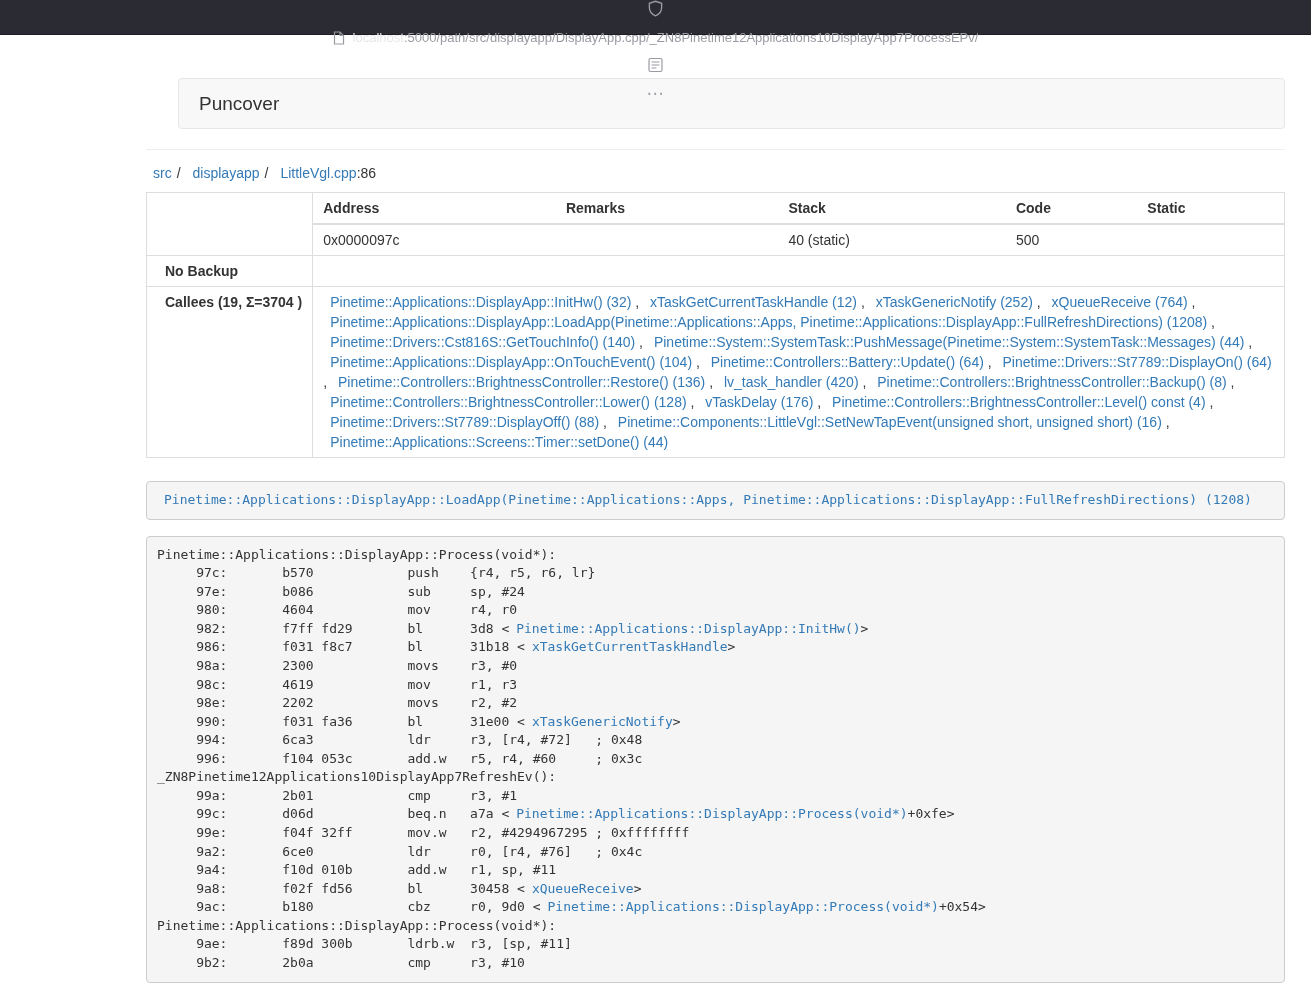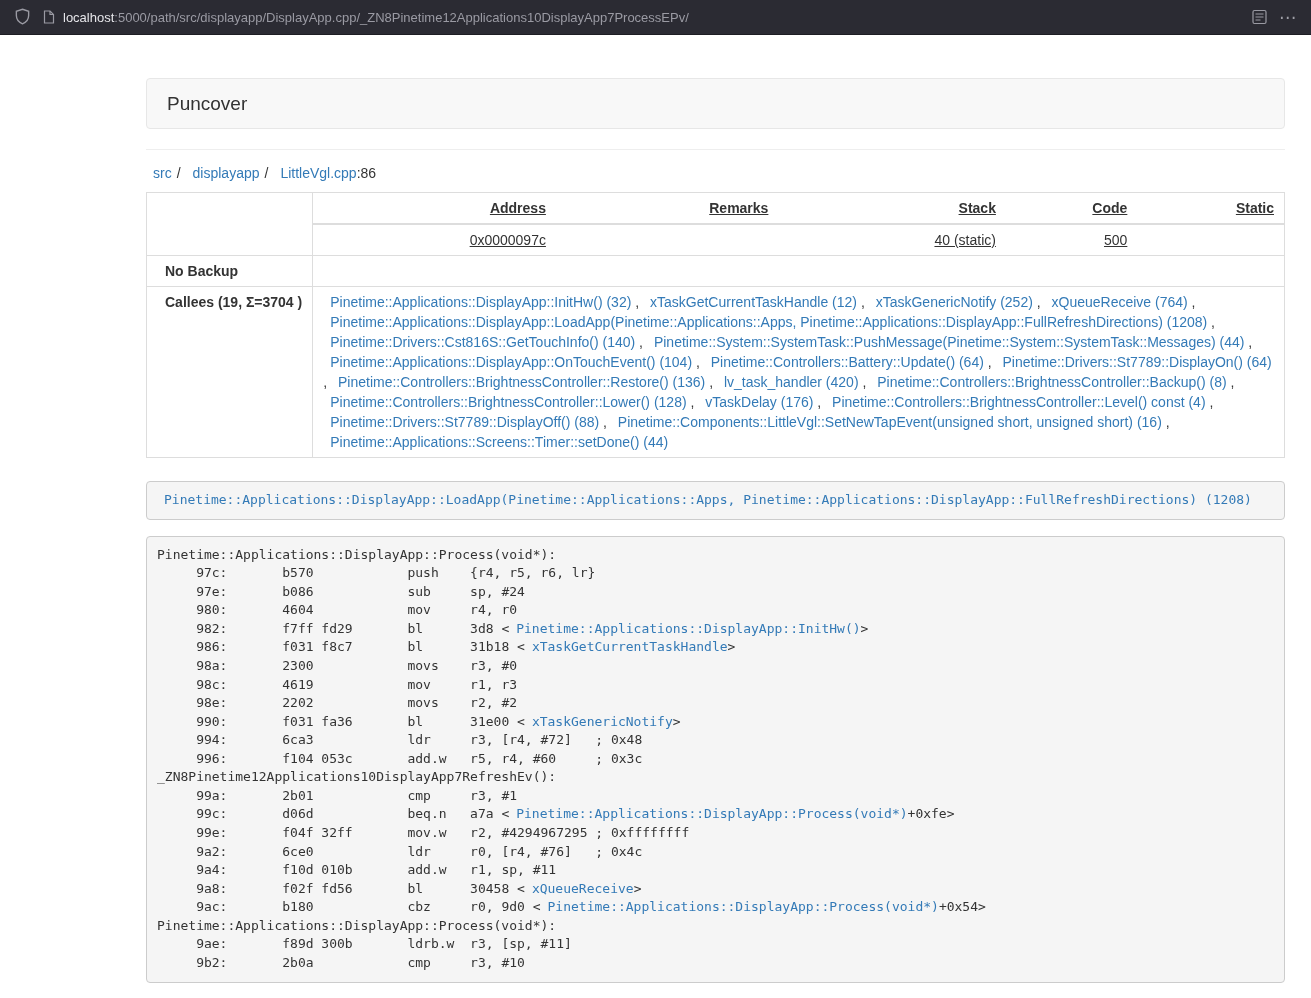--- a/index.html
+++ b/index.html
@@ -2,50 +2,50 @@
 <html><head>
 <meta charset="utf-8">
 <style>
   * { box-sizing: border-box; margin: 0; padding: 0; }
   html, body { width: 1311px; height: 998px; overflow: hidden; background: #fff; }
   body { font-family: "Liberation Sans", "DejaVu Sans", sans-serif; font-size: 14px; color: #333; }
   a { color: #337ab7; text-decoration: none; cursor: pointer; margin-left: 7px; }
 
   
   .chrome { height: 35px; background: #2b2b33; border-bottom: 1px solid #1d1d23;
-            display: flex; align-items: center; padding: 0 14px; gap: 12px; }
+            display: flex; align-items: center; padding: 0 14px; gap: 12px; flex-direction: column; }
   .chrome-icon { display: inline-flex; align-items: center; flex: 0 0 auto; }
   .url-area { flex: 1 1 auto; display: flex; align-items: center; gap: 8px; min-width: 0; }
   .url-text { font-size: 13px; white-space: nowrap; overflow: hidden; }
   .url-host { color: #e6e6ea; }
   .url-path { color: #9a9aa3; }
   .menu-dots { color: #a0a0a8; font-size: 17px; line-height: 1; letter-spacing: 1px; user-select: none; }
 
   
   .page { width: 1139px; margin: 43px 0 0 146px; }
 
   .navbar { height: 51px; background: #f8f8f8; border: 1px solid #e7e7e7; border-radius: 4px;
-            display: flex; align-items: center; padding: 0 20px; }
+            display: flex; align-items: center; padding: 0 20px; margin-left: 32px; }
   .brand { font-size: 19px; color: #333; }
 
   hr.rule { border: none; border-top: 1px solid #eee; margin: 20px 0 13px; }
 
   .crumbs { margin-bottom: 9px; line-height: 20px; }
   .crumb-sep { color: #333; margin: 0 5px; }
   .crumb-suffix { color: #333; }
 
   
   table.sym { width: 100%; border-collapse: collapse; margin-bottom: 23px; }
   table.sym > tbody > tr > th,
   table.sym > tbody > tr > td { border: 1px solid #ddd; vertical-align: top;
                                 padding: 5px 10px; line-height: 20px; text-align: left; }
   th.lbl { width: 144px; font-weight: bold; padding-left: 18px !important; white-space: nowrap; }
   td.inner-wrap { padding: 0 !important; }
   table.inner { width: 100%; border-collapse: collapse; }
-  table.inner th, table.inner td { padding: 5px 10px; line-height: 20px; text-align: right; text-decoration: underline; }
+  table.inner th, table.inner td { padding: 5px 10px; line-height: 20px; text-align: left; }
   table.inner thead th { border-bottom: 2px solid #ddd; font-weight: bold; }
   table.inner tbody td { border-top: 1px solid #ddd; }
   .col-address { width: 24%; } .col-remarks { width: 22%; } .col-stack { width: 22.5%; }
   .col-code { width: 13%; } .col-static { width: 14.5%; }
   .func-icon { display: inline-block; vertical-align: -2px; margin-right: 6px; }
 
   
   pre { font-family: "DejaVu Sans Mono", "Liberation Mono", monospace; font-size: 13px;
         line-height: 1.42857; color: #333; background: #f5f5f5; border: 1px solid #ccc;
         border-radius: 4px; padding: 9px 10px; }

